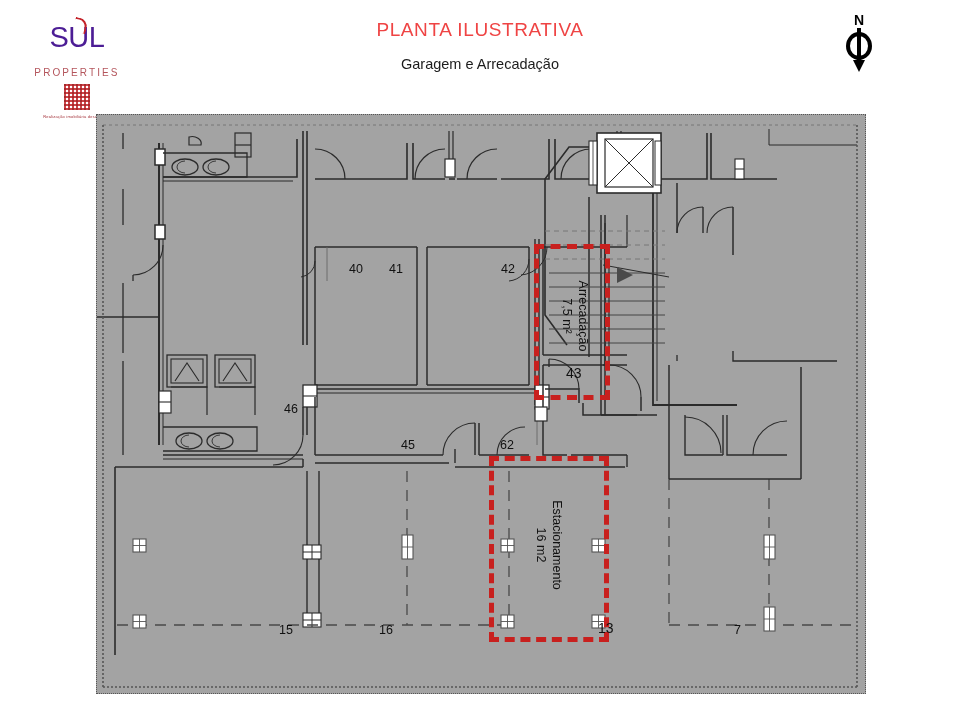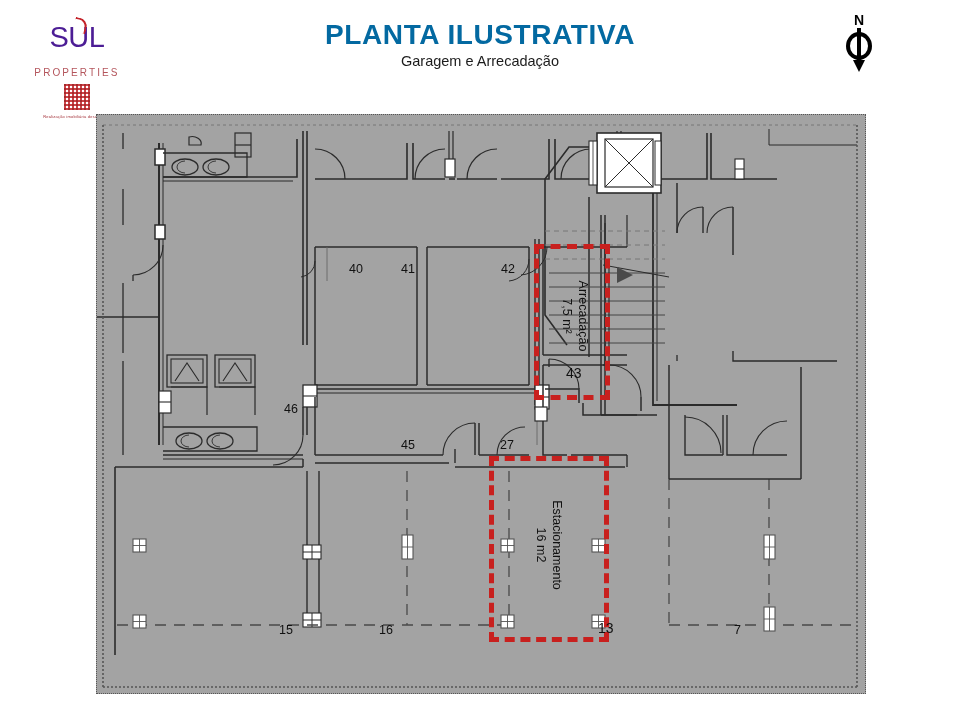--- a/index.html
+++ b/index.html
@@ -74,28 +74,28 @@
     white-space: nowrap;
   }
 
   #title-block {
     position: absolute;
     left: 280px; top: 20px;
     width: 400px;
     text-align: center;
   }
   #plan-title {
-    font-size: 28px;
+    font-size: 19px;
     letter-spacing: 0.6px;
-    color: #0369a1;
-    font-weight: bold;
+    color: #ef4444;
+    font-weight: normal;
     line-height: 1.1;
   }
   #plan-subtitle {
-    margin-top: 2px;
+    margin-top: 15px;
     font-size: 14.5px;
     color: #1c1c1c;
   }
 
   #compass {
     position: absolute;
     left: 836px; top: 14px;
     width: 46px; text-align: center;
   }
   #compass-letter {
@@ -455,25 +455,25 @@
       <path d="M630 300 L630 340 L690 340" stroke-width="1.4"></path>
       <path d="M690 306 a34 34 0 0 0 -34 34" stroke-width="1.1"></path>
 
       <line x1="6" y1="572" x2="760" y2="572" stroke="#555" stroke-width="1.6" stroke-dasharray="2,2"></line>
       <line x1="760" y1="10" x2="760" y2="572" stroke="#555" stroke-width="1.6" stroke-dasharray="2,2"></line>
       <line x1="18" y1="352" x2="18" y2="540" stroke-width="1.6"></line>
     </g>
   </svg>
 
   <div class="room-num" style="left:252px;top:147px">40</div>
-  <div class="room-num" style="left:304px;top:147px">41</div>
+  <div class="room-num" style="left:292px;top:147px">41</div>
   <div class="room-num" style="left:404px;top:147px">42</div>
   <div class="room-num" style="left:187px;top:287px">46</div>
   <div class="room-num" style="left:304px;top:323px">45</div>
-  <div class="room-num" style="left:403px;top:323px">27</div>
+  <div class="room-num" style="left:403px;top:323px">62</div>
 
   <div class="room-num" style="left:182px;top:508px">15</div>
   <div class="room-num" style="left:282px;top:508px">16</div>
   <div class="room-num" style="left:637px;top:508px">7</div>
 
 </div>
 
 <div class="hl-box" id="hl-arrecadacao">
   <div class="hl-label" id="lbl-arrec-name">
     <span>Arrecadação</span><br>

